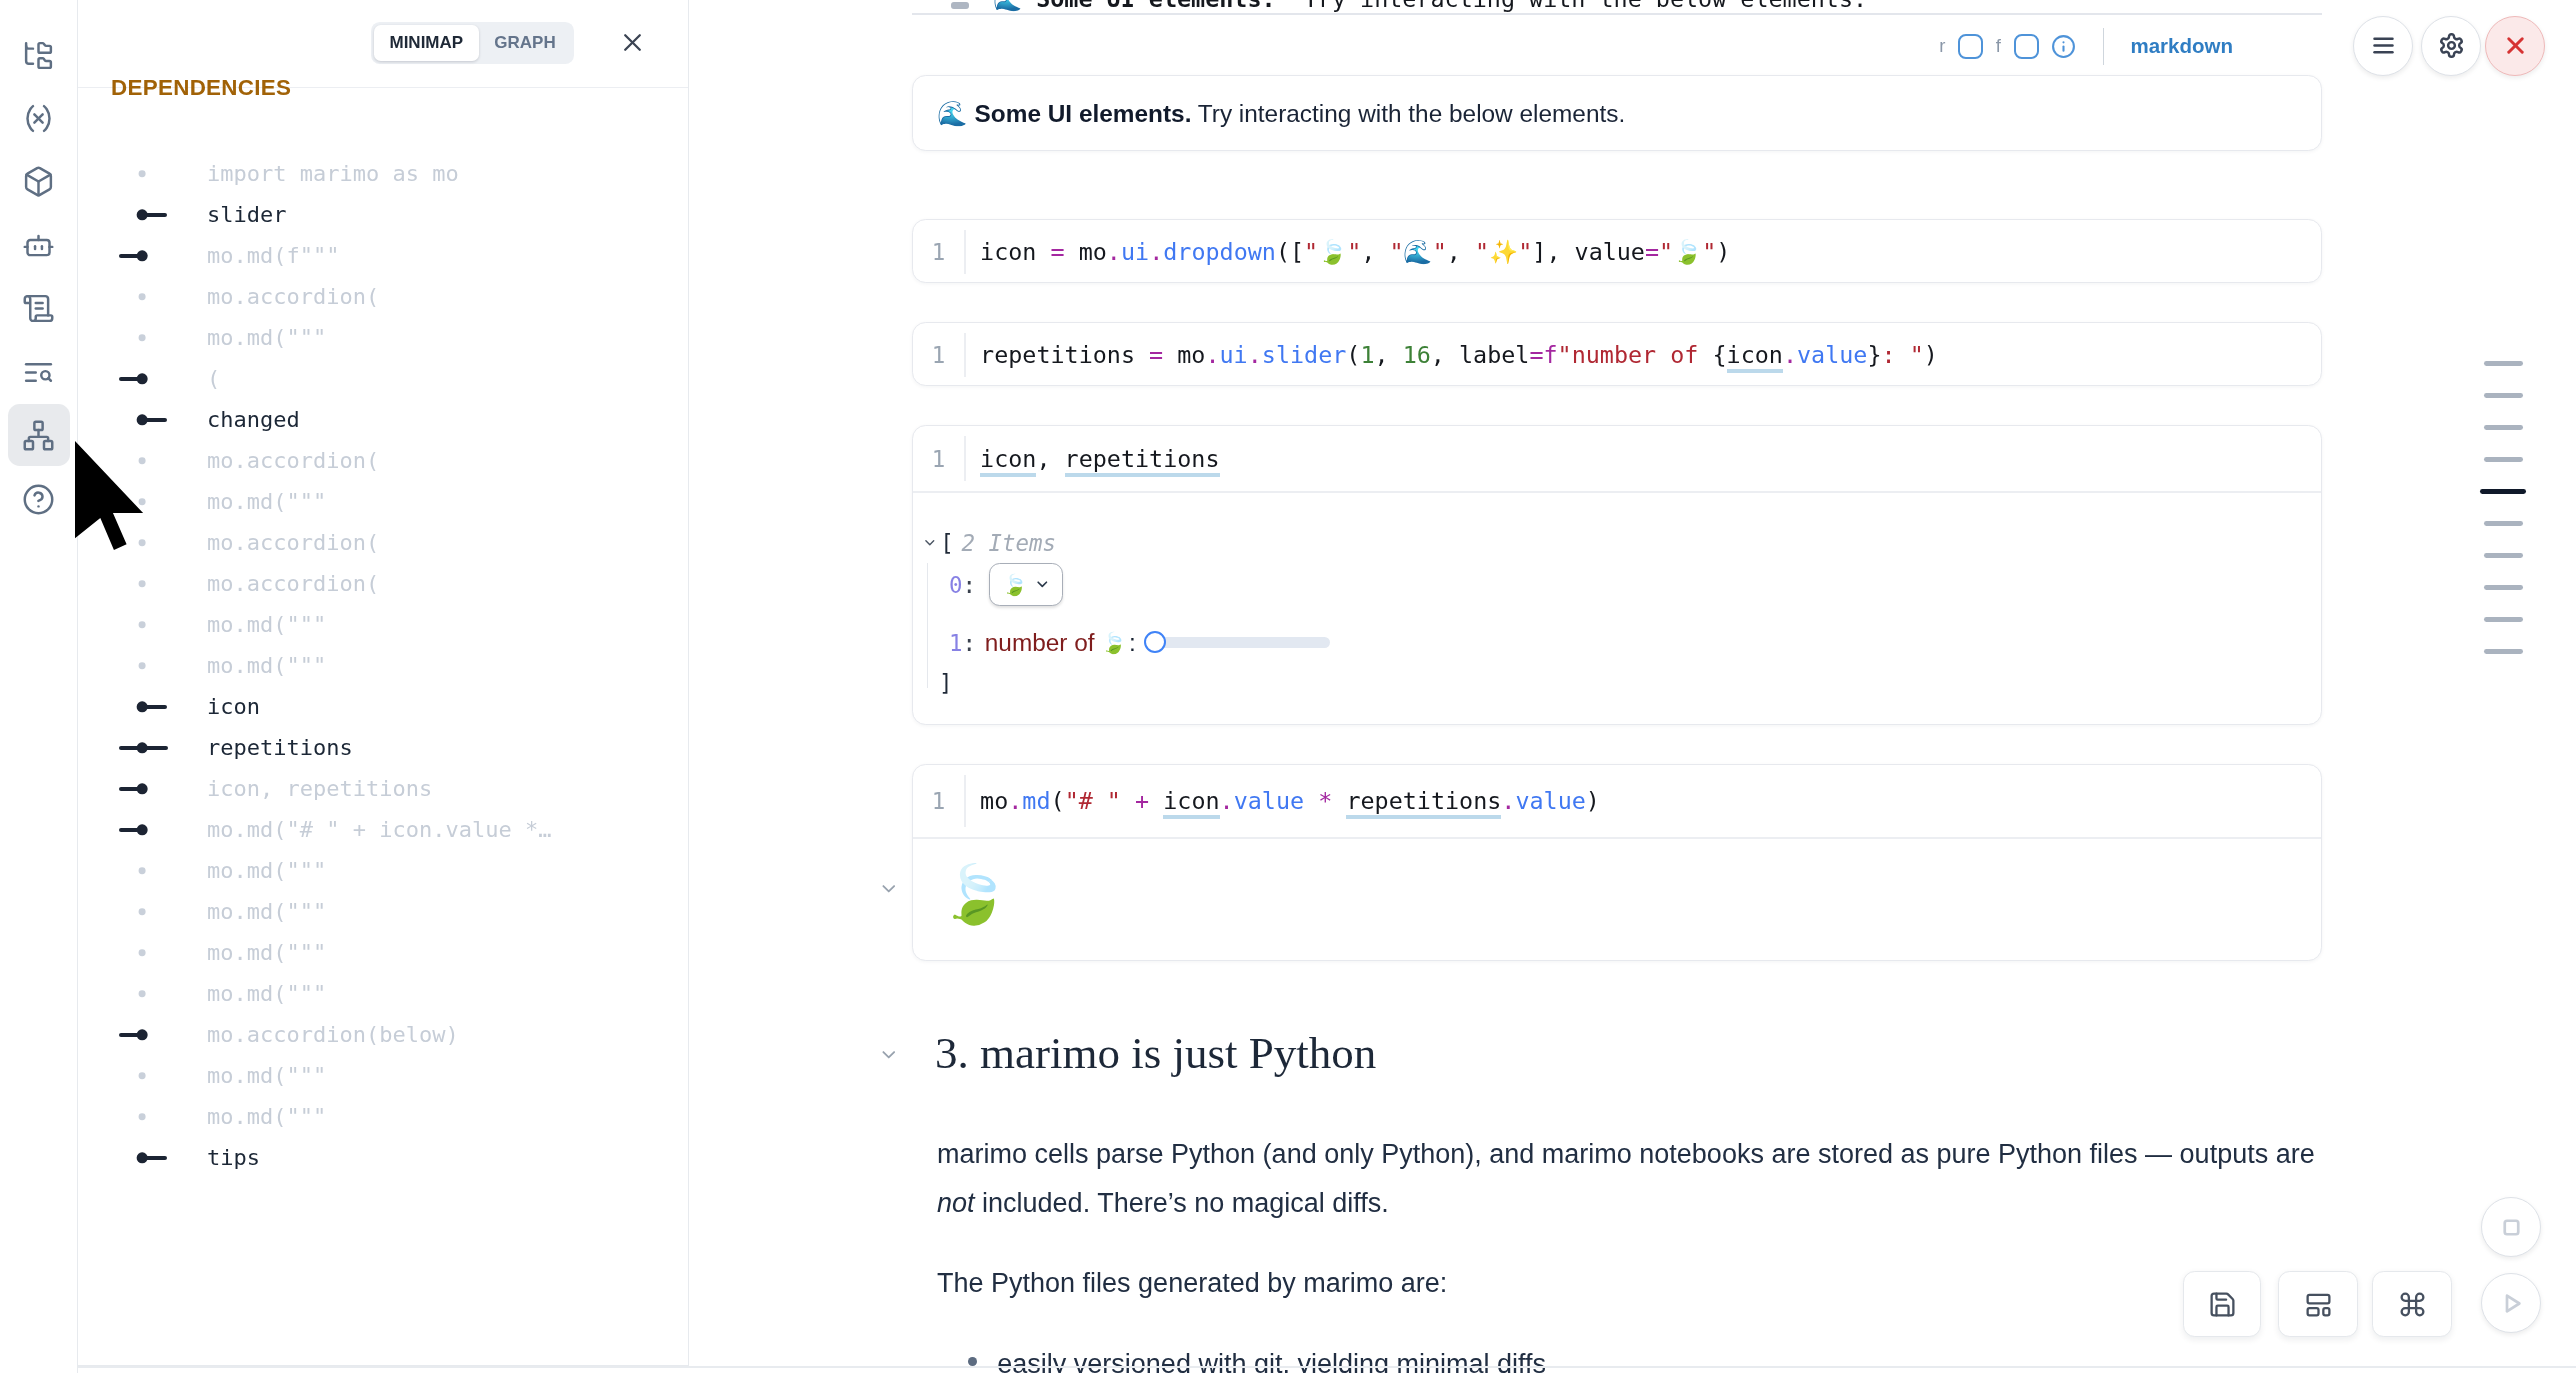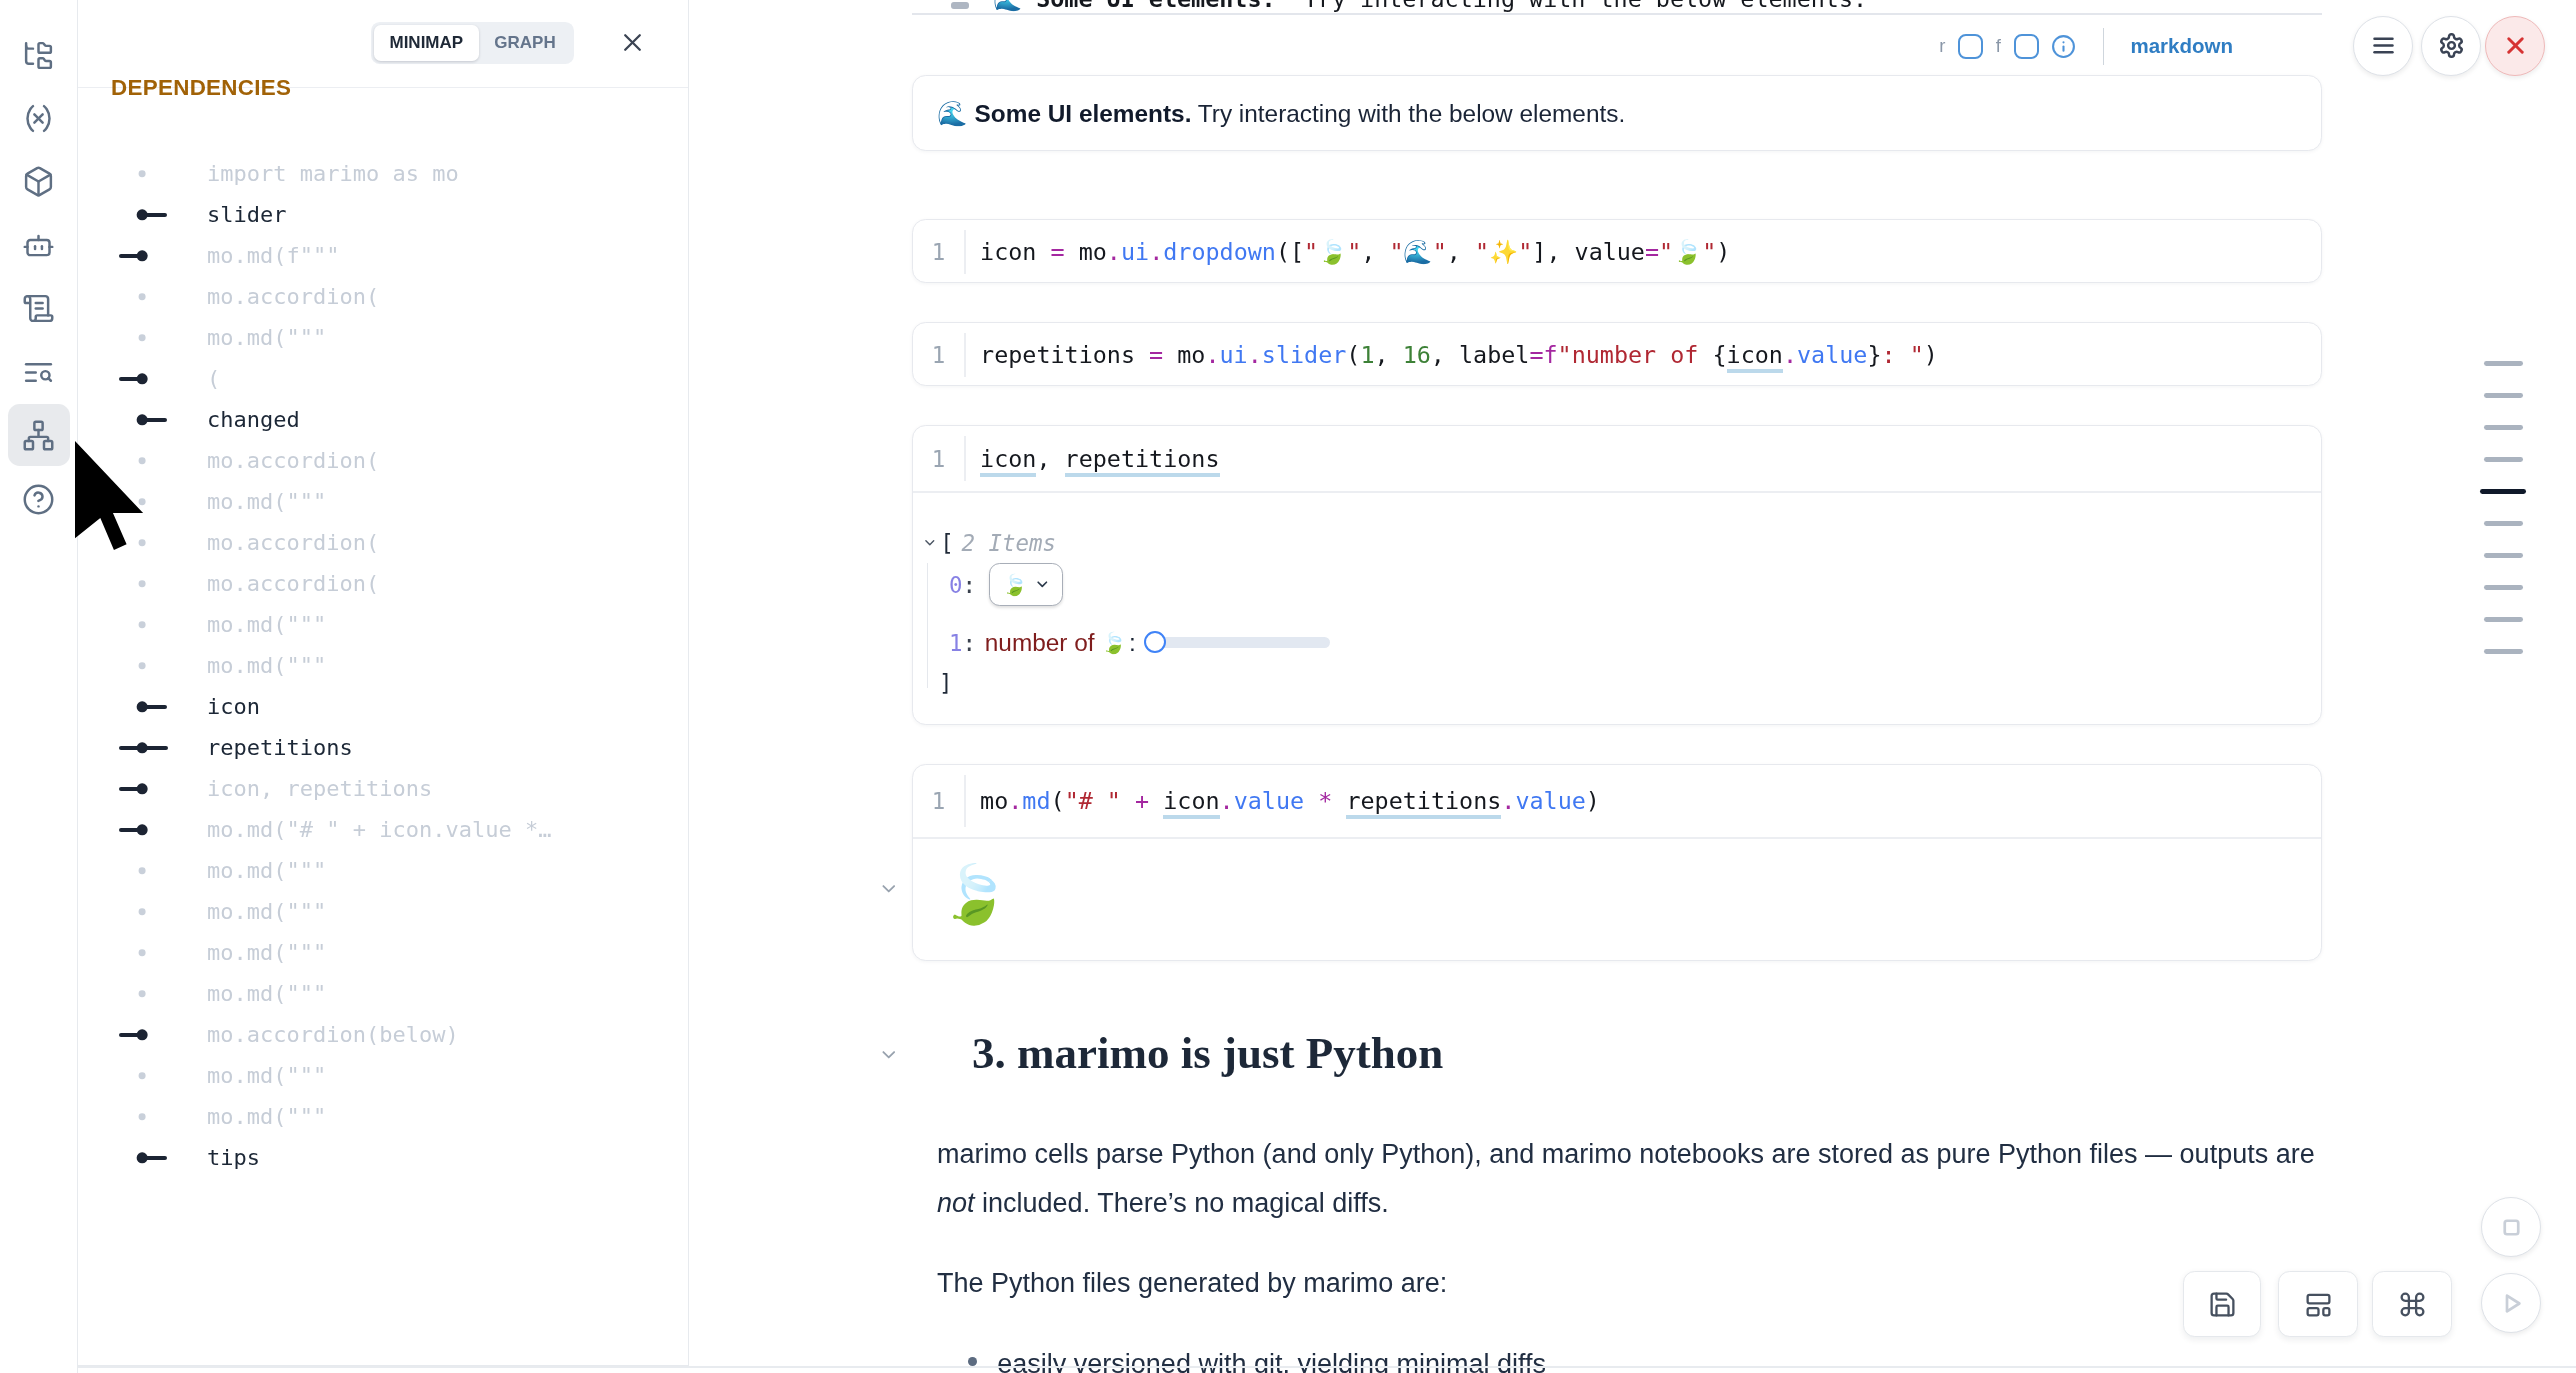--- a/index.html
+++ b/index.html
@@ -116,21 +116,21 @@
   .tree-close { position:absolute; left:26px; top:178px; line-height:29px; }
 
   .big-out { position:absolute; left:26px; top:90px; font-size:57px; line-height:78px; }
 
   .collapse-chev { position:absolute; width:29px; height:29px; background:none; border:none; cursor:pointer; }
   .collapse-chev svg { width:21.5px; height:21.5px; stroke:#98a2ae; stroke-width:2; fill:none;
                        stroke-linecap:round; stroke-linejoin:round; }
 
   
   .md-heading { position:absolute; left:935px; top:1027px; font-family:"Liberation Serif", serif;
-                font-size:45px; font-weight:700; color:#1d2838;margin-left:37px; }
+                font-size:45px; font-weight:400; color:#1d2838; }
   .md-para { position:absolute; left:937px; top:1130px; width:1397px; font-size:27px; line-height:49px; color:#212e42; }
   .md-para i { font-style:italic; }
   .md-para2 { position:absolute; left:937px; top:1268px; width:1397px; font-size:27px; color:#212e42; }
   .md-bullet { position:absolute; left:968px; top:1349px; display:flex; align-items:baseline; font-size:27px; color:#212e42; }
   .md-bullet .dot { width:8.8px; height:8.8px; border-radius:50%; background:#5c6b80; margin-right:20.5px;
                     position:relative; top:-6.8px; flex:none; }
 
   .bottom-line { position:absolute; left:78px; right:0; top:1366px; height:1.5px; background:#e8ebef; }
 
   

